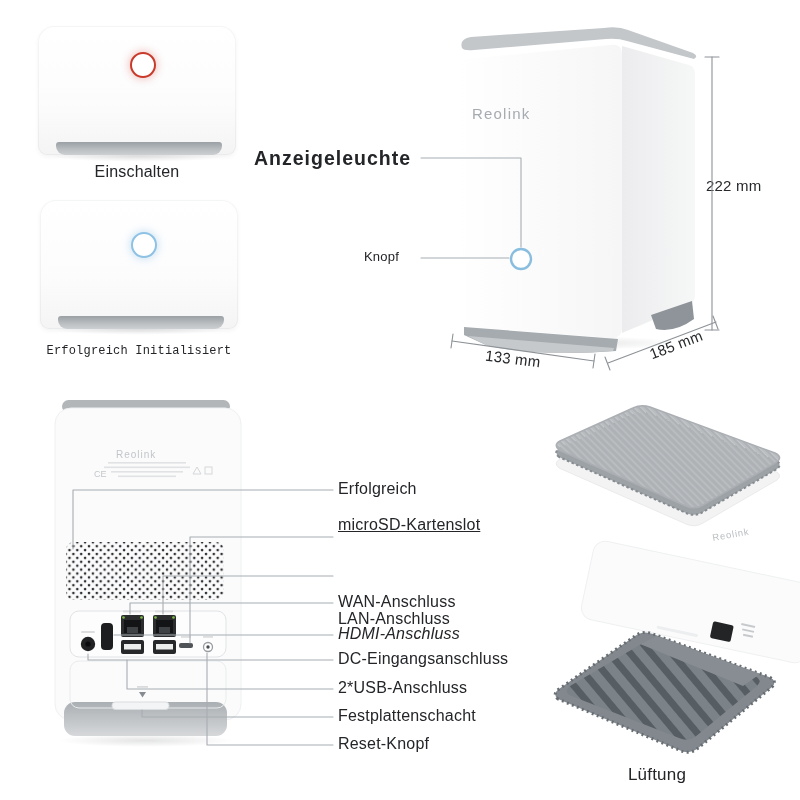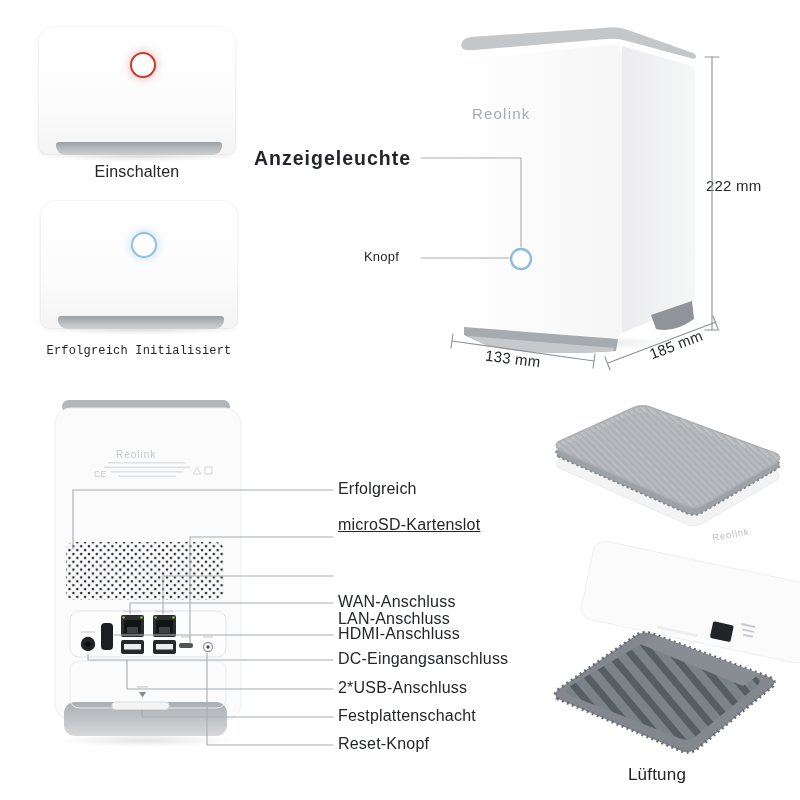--- a/index.html
+++ b/index.html
@@ -151,21 +151,21 @@
 
   <rect x="89" y="290" width="11" height="1.8" fill="#d9dbdd"></rect>
   <path d="M 91,296 h 7 l -3.5,5.5 Z" fill="#858b90"></path>
   <rect x="64" y="306" width="57" height="7.5" rx="3.5" fill="#f3f4f5" stroke="#dadcde"></rect>
 </svg>
 
 <div class="lbl callout" style="top:480px;">Erfolgreich</div>
 <div class="lbl callout" style="top:516px;text-decoration:underline;">microSD-Kartenslot</div>
 <div class="lbl callout" style="top:566px;margin-top:44px;">LAN-Anschluss</div>
 <div class="lbl callout" style="top:593px;">WAN-Anschluss</div>
-<div class="lbl callout" style="top:625px;">HDMI-Anschluss</div>
+<div class="lbl callout" style="top:625px;font-style:italic;">HDMI-Anschluss</div>
 <div class="lbl callout" style="top:650px;">DC-Eingangsanschluss</div>
 <div class="lbl callout" style="top:679px;">2*USB-Anschluss</div>
 <div class="lbl callout" style="top:707px;">Festplattenschacht</div>
 <div class="lbl callout" style="top:735px;">Reset-Knopf</div>
 
 <svg width="252" height="165" viewBox="0 0 252 165" style="left:545px; top:400px;">
   <defs>
     <pattern id="hatch" width="5" height="5" patternUnits="userSpaceOnUse" patternTransform="rotate(45)">
       <rect width="5" height="2.5" fill="#b9bdc0"></rect>
       <rect y="2.5" width="5" height="2.5" fill="#aeb2b6"></rect>

